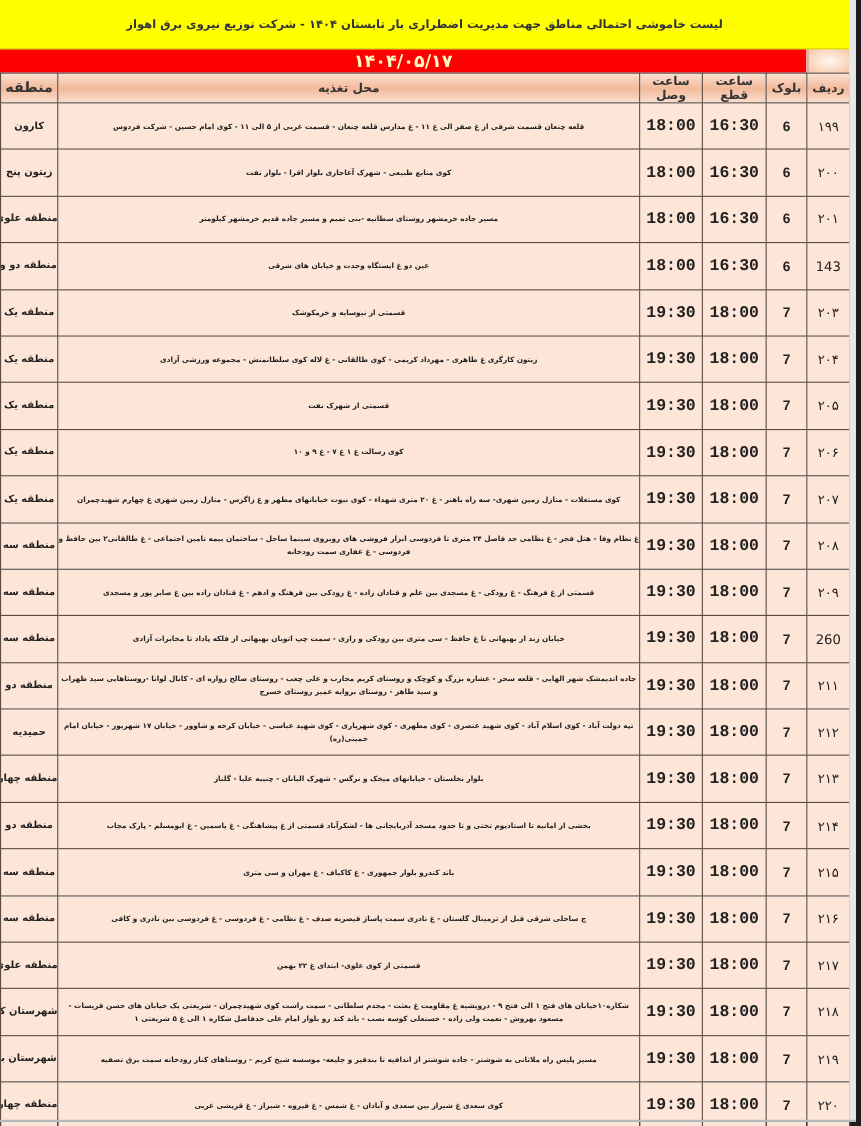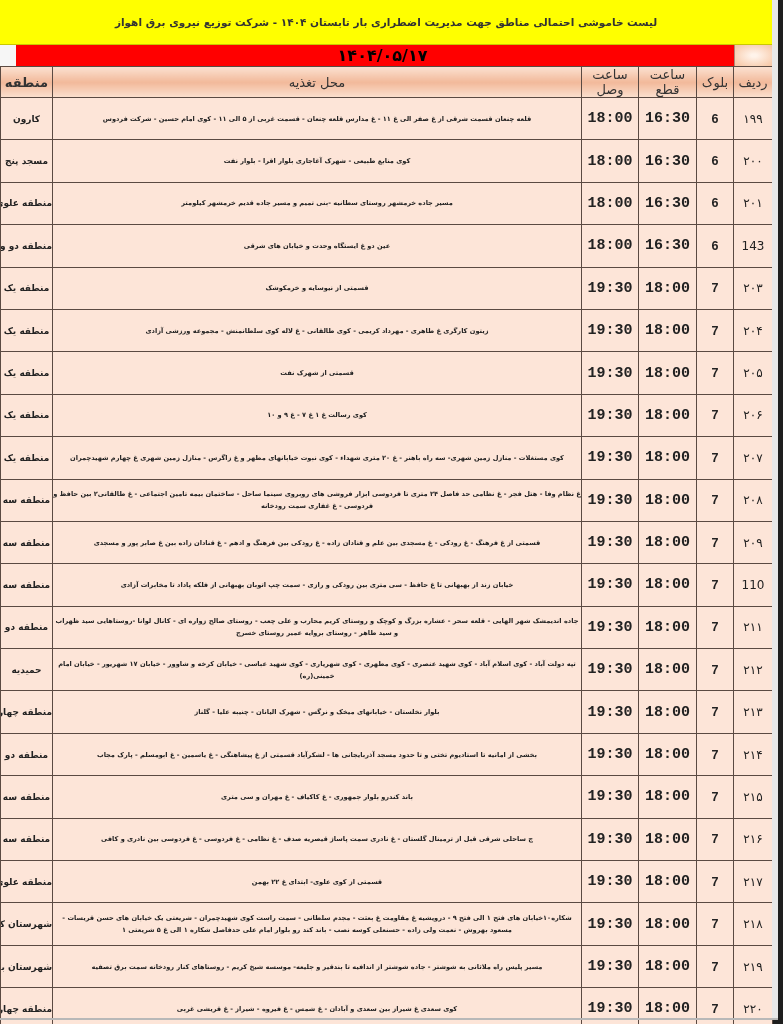--- a/index.html
+++ b/index.html
@@ -16,24 +16,24 @@
   }
   .title-band {
     position: absolute; left: 0; top: 0; width: 772px; height: 44px;
     background: #ffff00;
     border-bottom: 1px solid #c9c900;
     display: flex; align-items: center; justify-content: center;
     direction: rtl;
     font-size: 10.5px; font-weight: bold; color: #333;
   }
   .date-band {
-    position: absolute; left: 16px; top: 45px; width: 733px; height: 21px;
+    position: absolute; left: 0; top: 45px; width: 733px; height: 21px;
     background: #ff0000;
     display: flex; align-items: center; justify-content: center;
-    font-size: 16px; font-weight: bold; color: #000000;
+    font-size: 16px; font-weight: bold; color: #fef9c3;
     letter-spacing: 1px;
   }
   .corner-cell {
     position: absolute; left: 734px; top: 45px; width: 38px; height: 21px;
     background: radial-gradient(ellipse at center, #fff3ea 10%, #f7c9a8 90%);
     border-left: 1px solid #b08a78;
   }
   table.grid {
     position: absolute; left: 0; top: 66px;
     width: 772px;
@@ -44,21 +44,21 @@
   table.grid td, table.grid th {
     border: 1px solid #5b4a42;
     padding: 0;
     text-align: center;
     vertical-align: middle;
     overflow: hidden;
   }
   table.grid th {
     height: 19px;
     background: linear-gradient(to bottom, #fbe0cf, #f2b99a 50%, #fbe0cf);
-    font-size: 13px; font-weight: normal; color: #333;
+    font-size: 11px; font-weight: bold; color: #333;
   }
   table.grid th.region-h { font-size: 13px; font-weight: bold; }
   table.grid td {
     height: 41.4px;
     background: #fde5d8;
     color: #222;
   }
   td.region { font-size: 9px; font-weight: bold; direction: rtl; white-space: nowrap; }
   td.loc { font-size: 6.6px; font-weight: bold; direction: rtl; line-height: 12px; padding: 0 4px; color: #333; }
   td.time { font-size: 15px; font-weight: bold; font-family: Liberation Mono, monospace; }
@@ -107,21 +107,21 @@
     <tbody id="rows-body">
         <tr>
           <td class="region">کارون</td>
           <td class="loc">قلعه چنعان قسمت شرقی از غ صفر الی غ ۱۱ - غ مدارس قلعه چنعان - قسمت غربی از ۵ الی ۱۱ - کوی امام حسین - شرکت فردوس</td>
           <td class="time">18:00</td>
           <td class="time">16:30</td>
           <td class="block">6</td>
           <td class="rownum">۱۹۹</td>
         </tr>
         <tr>
-          <td class="region">مسجد پنج</td>
+          <td class="region">زیتون پنج</td>
           <td class="loc">کوی منابع طبیعی - شهرک آغاجاری بلوار اقرا - بلوار نفت</td>
           <td class="time">18:00</td>
           <td class="time">16:30</td>
           <td class="block">6</td>
           <td class="rownum">۲۰۰</td>
         </tr>
         <tr>
           <td class="region">منطقه علوی</td>
           <td class="loc">مسیر جاده خرمشهر روستای سطانیه -بنی تمیم و مسیر جاده قدیم خرمشهر کیلومتر</td>
           <td class="time">18:00</td>
@@ -192,21 +192,21 @@
           <td class="time">18:00</td>
           <td class="block">7</td>
           <td class="rownum">۲۰۹</td>
         </tr>
         <tr>
           <td class="region">منطقه سه</td>
           <td class="loc">خیابان زند از بهبهانی تا غ حافظ - سی متری بین رودکی و رازی - سمت چپ اتوبان بهبهانی از فلکه پاداد تا مخابرات آزادی</td>
           <td class="time">19:30</td>
           <td class="time">18:00</td>
           <td class="block">7</td>
-          <td class="rownum">110</td>
+          <td class="rownum">260</td>
         </tr>
         <tr>
           <td class="region">منطقه دو</td>
           <td class="loc">جاده اندیمشک شهر الهایی - قلعه سحر - عشاره بزرگ و کوچک و روستای کریم محارب و علی چعب - روستای صالح زواره ای - کانال لوانا -روستاهایی سید ظهراب و سید طاهر - روستای بروایه عمیر روستای خسرج</td>
           <td class="time">19:30</td>
           <td class="time">18:00</td>
           <td class="block">7</td>
           <td class="rownum">۲۱۱</td>
         </tr>
         <tr>

